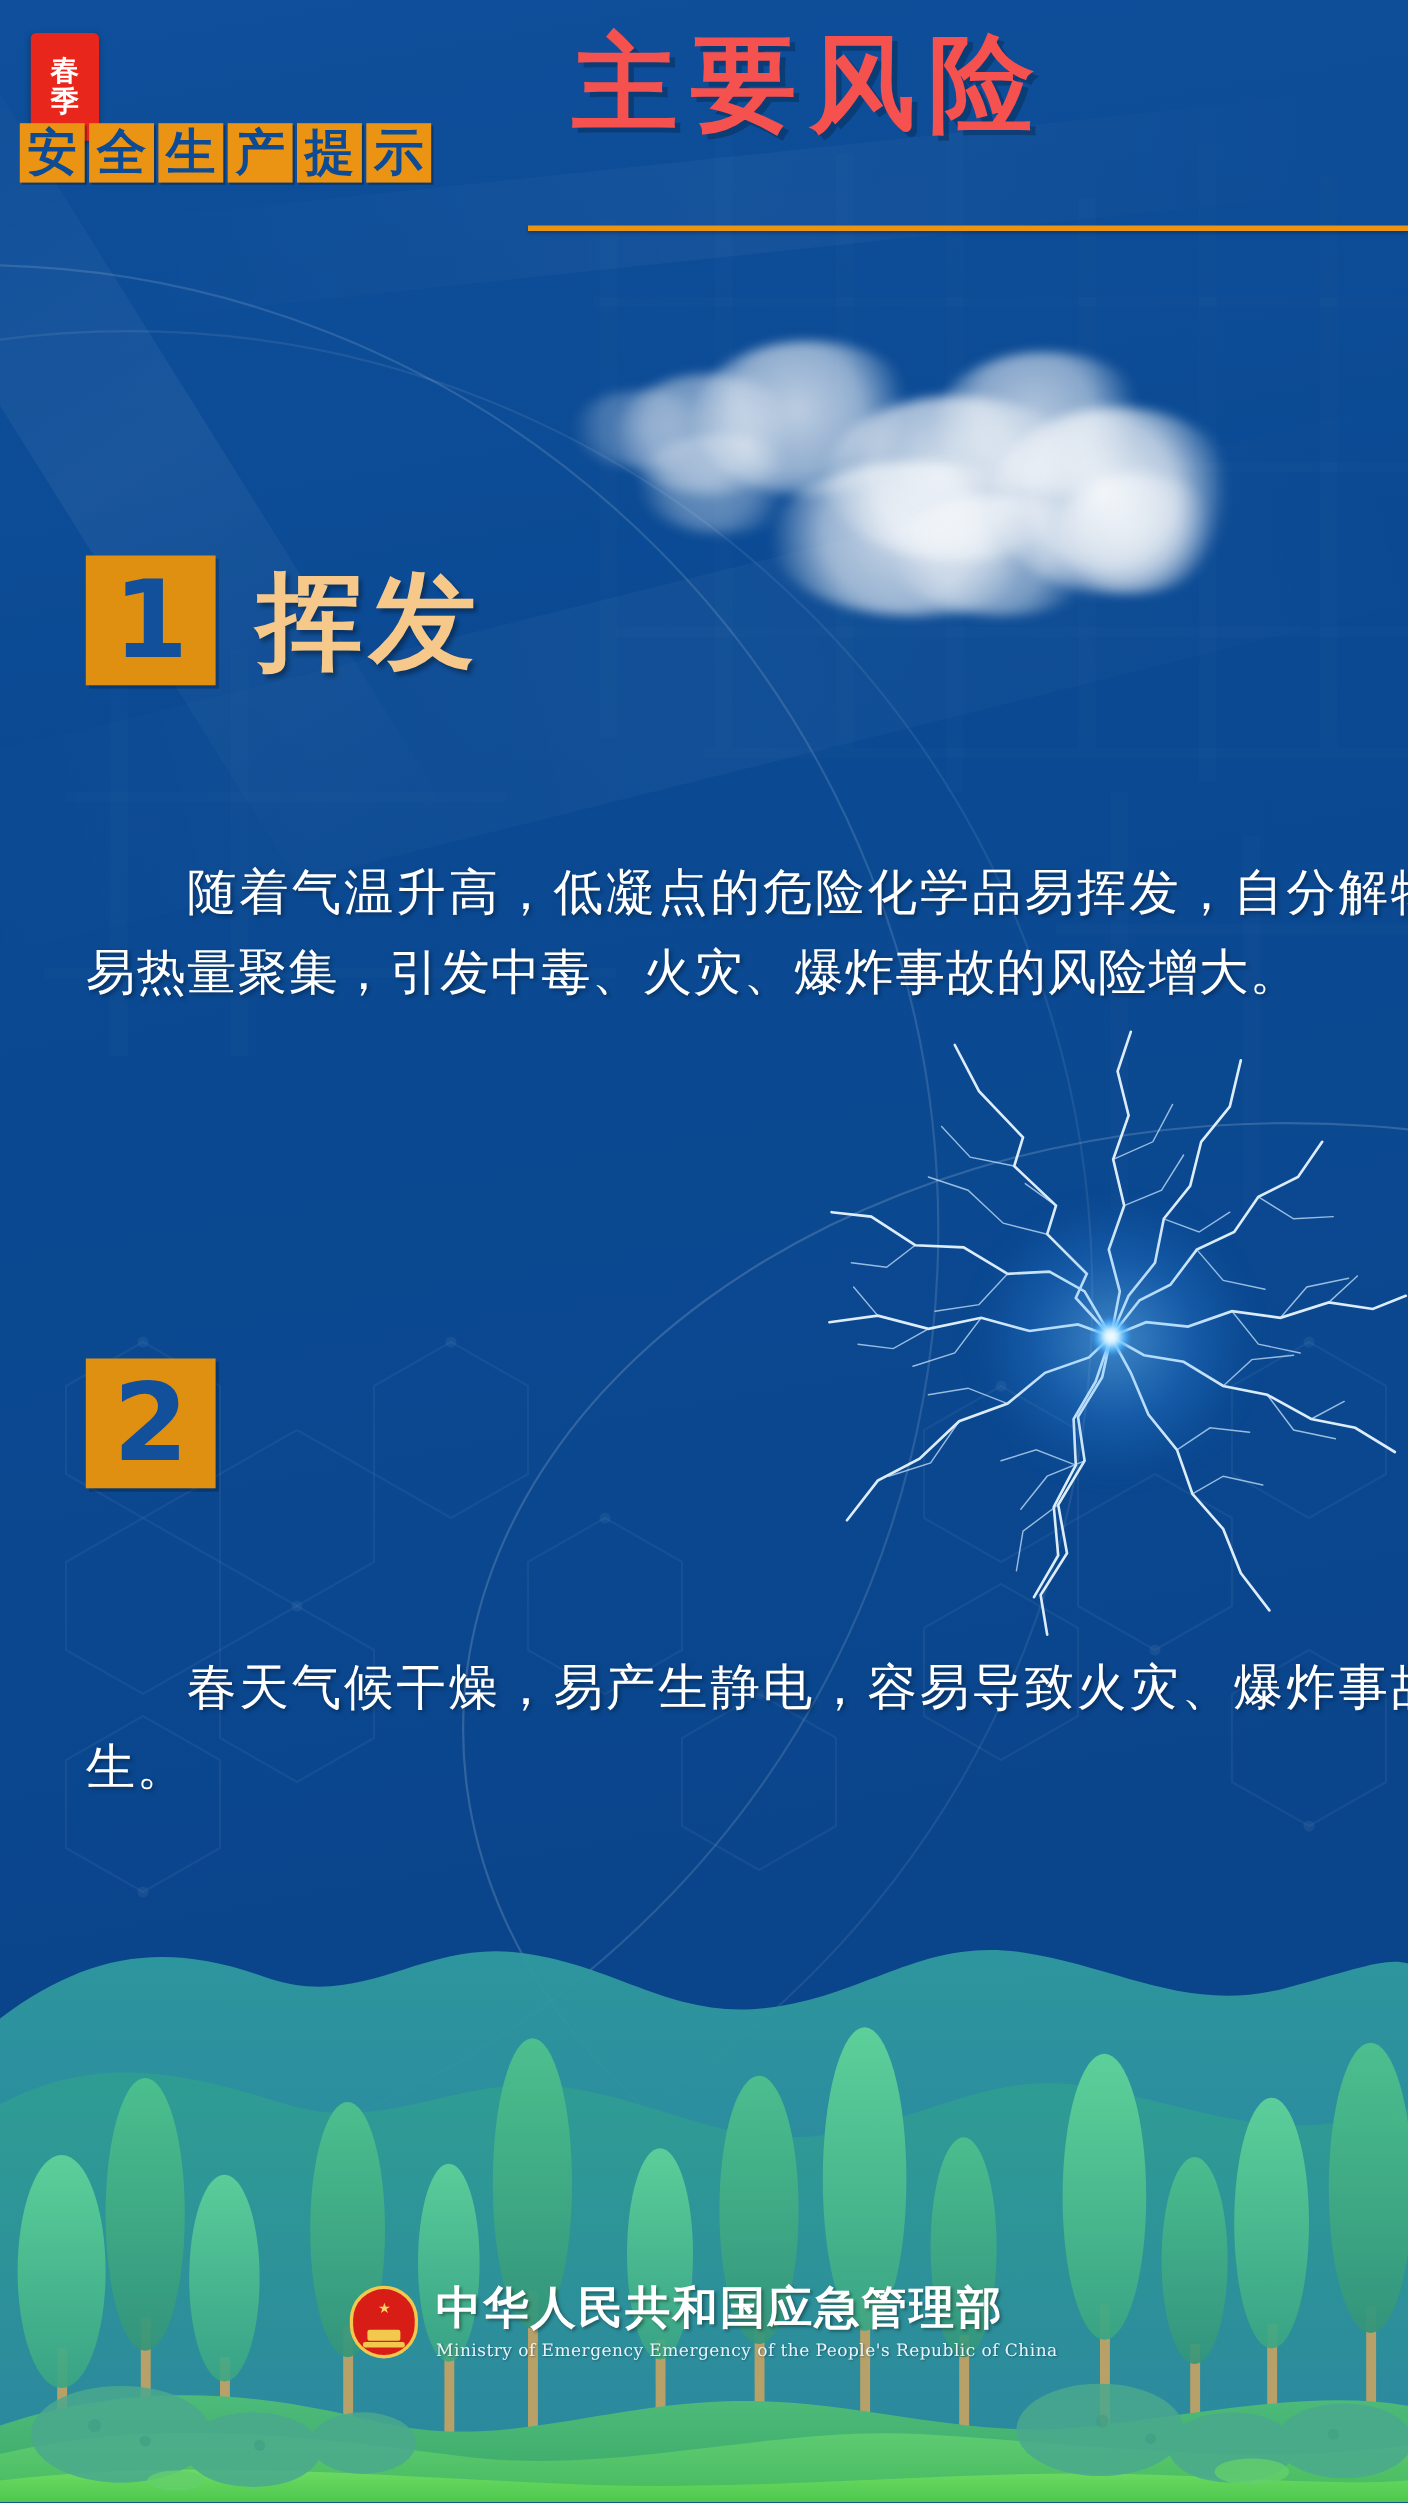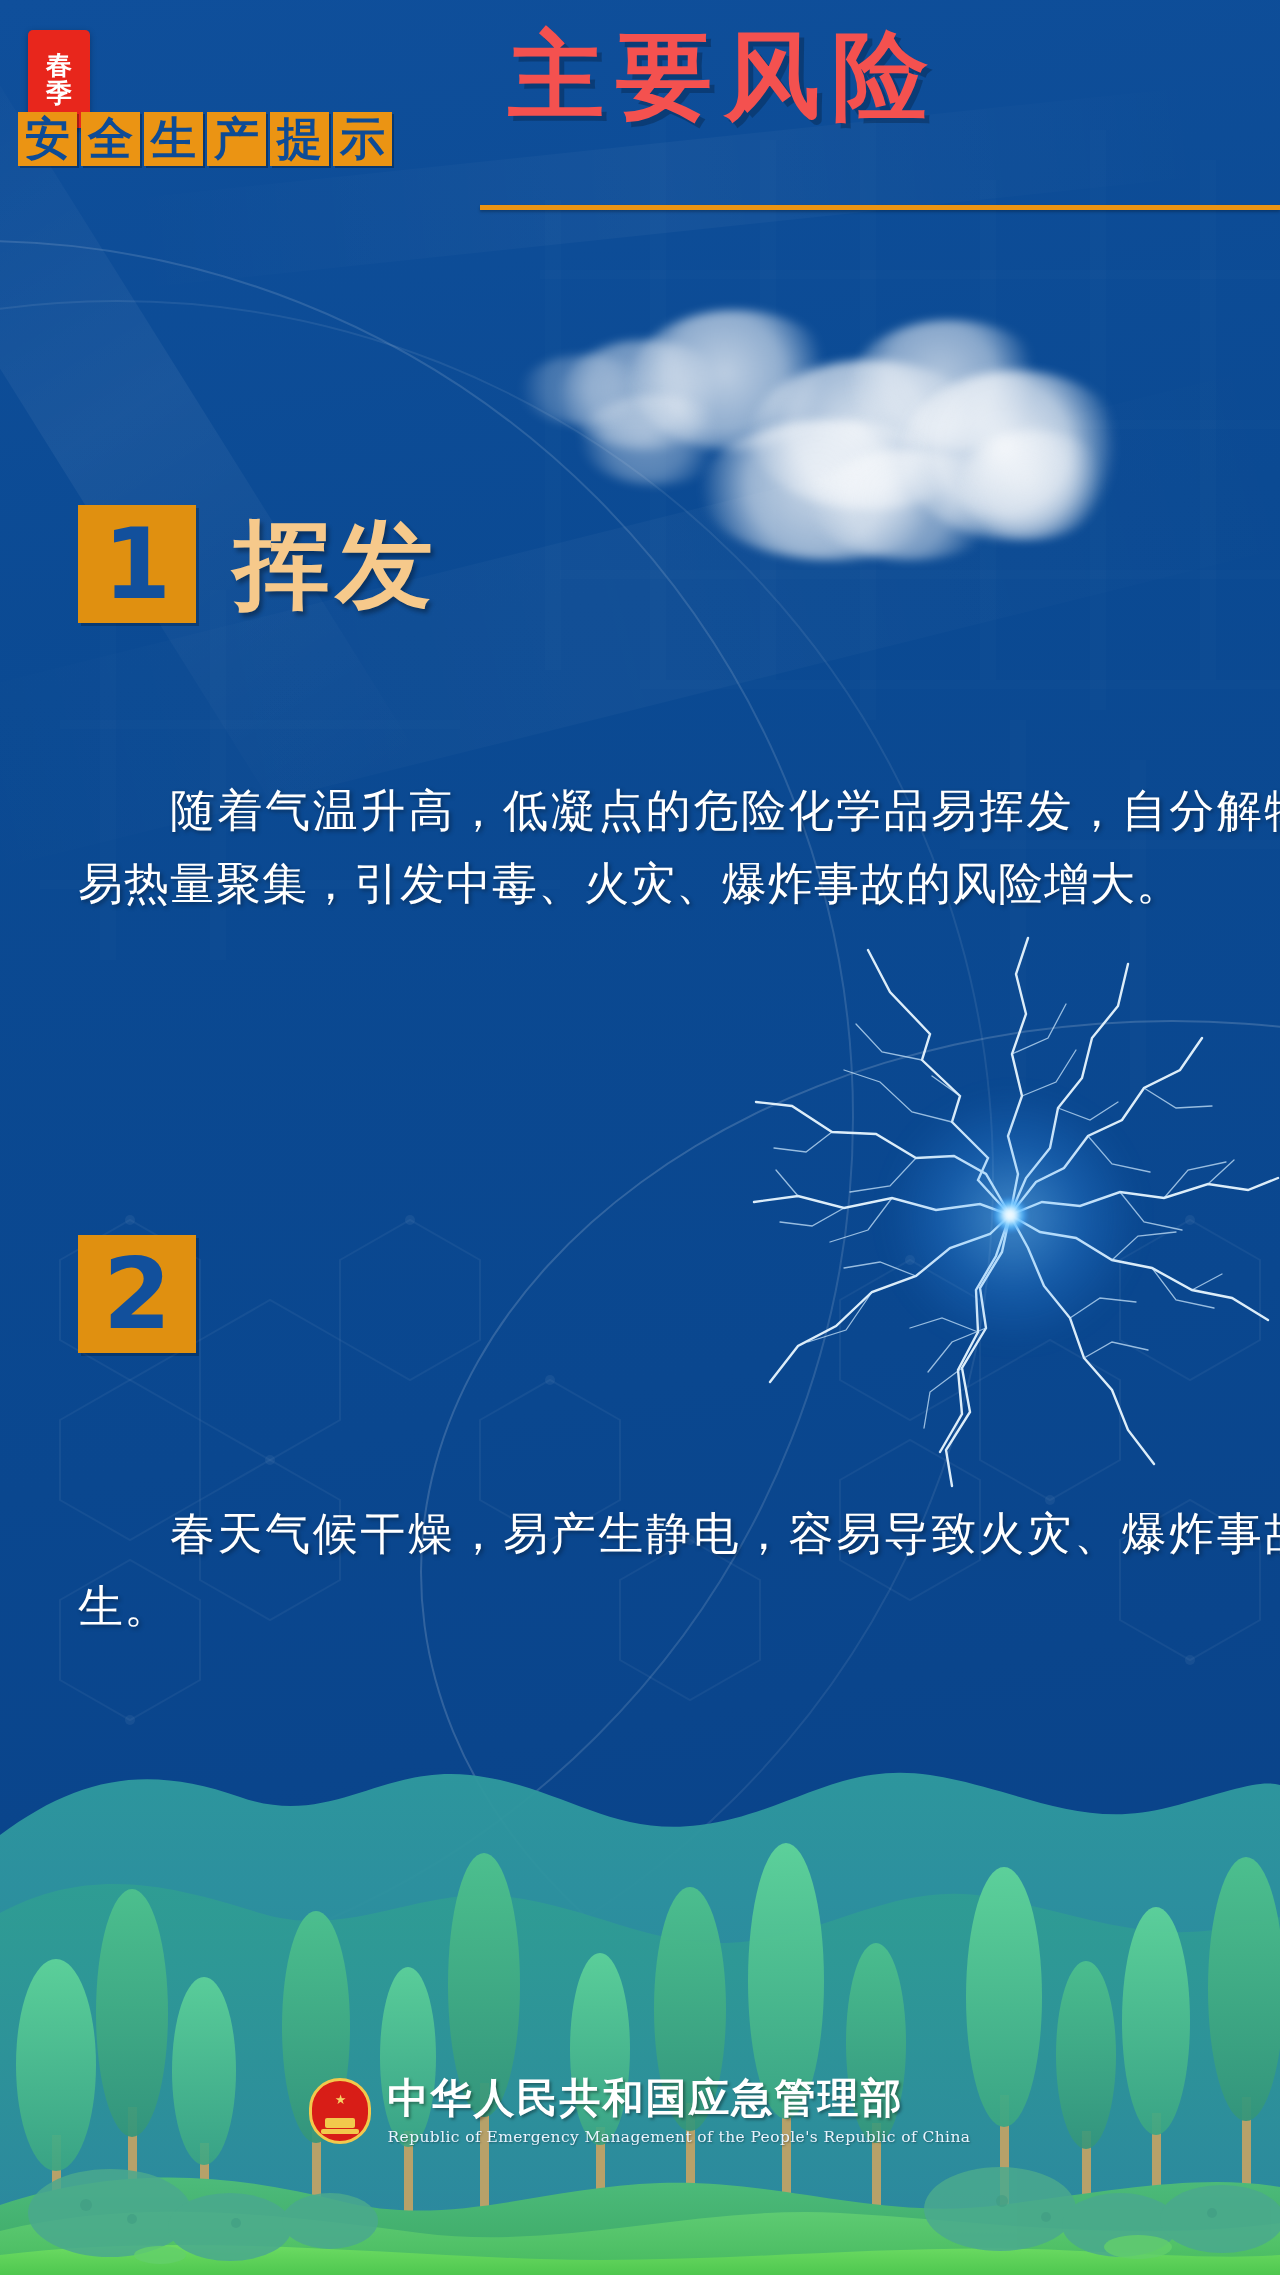--- a/index.html
+++ b/index.html
@@ -42,21 +42,21 @@
 
   .hl1{position:absolute;left:100px;top:30px;font-size:57px;font-weight:bold;letter-spacing:2px;
     color:#f3bd79;line-height:1;
     text-shadow:3px 3px 0 rgba(0,0,0,.35);-webkit-text-stroke:1px rgba(0,0,0,.10);}
 
   .hl2{position:absolute;left:18px;top:112px;display:flex;gap:4px;}
   .hl2 b{display:inline-block;background:#eb9413;color:#0d4b95;font-size:45px;font-weight:bold;
     line-height:54px;width:59px;text-align:center;height:54px;
     box-shadow:2px 2px 0 rgba(0,0,0,.28);}
 
-  .maintitle{position:absolute;left:508px;top:28px;font-size:96px;font-weight:bold;letter-spacing:12px;
+  .maintitle{position:absolute;left:520px;top:28px;font-size:96px;font-weight:bold;letter-spacing:12px;
     color:#f4514f;line-height:1;text-shadow:5px 5px 0 rgba(0,0,0,.22);}
 
   .rule{position:absolute;left:480px;top:205px;width:800px;height:5px;background:#eb9413;
     box-shadow:0 2px 3px rgba(0,0,0,.25);}
 
   
   .cloudwrap{position:absolute;left:520px;top:300px;width:600px;height:300px;pointer-events:none;}
   .cloudwrap b{position:absolute;display:block;border-radius:50%;
     background:radial-gradient(circle at 45% 45%,rgba(255,255,255,.97) 0%,rgba(255,255,255,.72) 42%,rgba(255,255,255,0) 72%);
     filter:blur(5px);}
@@ -379,17 +379,17 @@
 
   <div class="footer">
     <div class="emblem">
       <div class="ring"></div>
       <div class="star">★</div>
       <div class="gate"></div>
       <div class="gate2"></div>
     </div>
     <div class="ftext">
       <div class="fcn">中华人民共和国应急管理部</div>
-      <div class="fen">Republic of Emergency Management of the People's Republic of China</div>
+      <div class="fen">Ministry of Emergency Emergency of the People's Republic of China</div>
     </div>
   </div>
 
 </div>
 
 </body></html>

